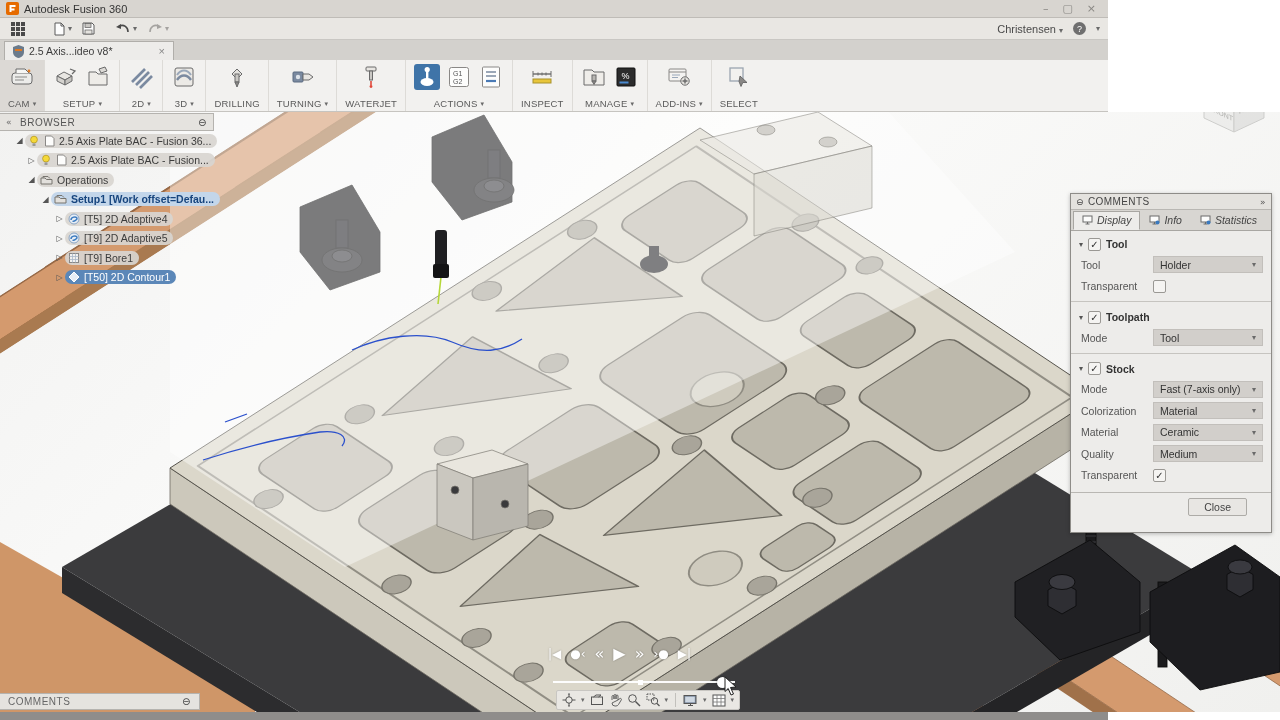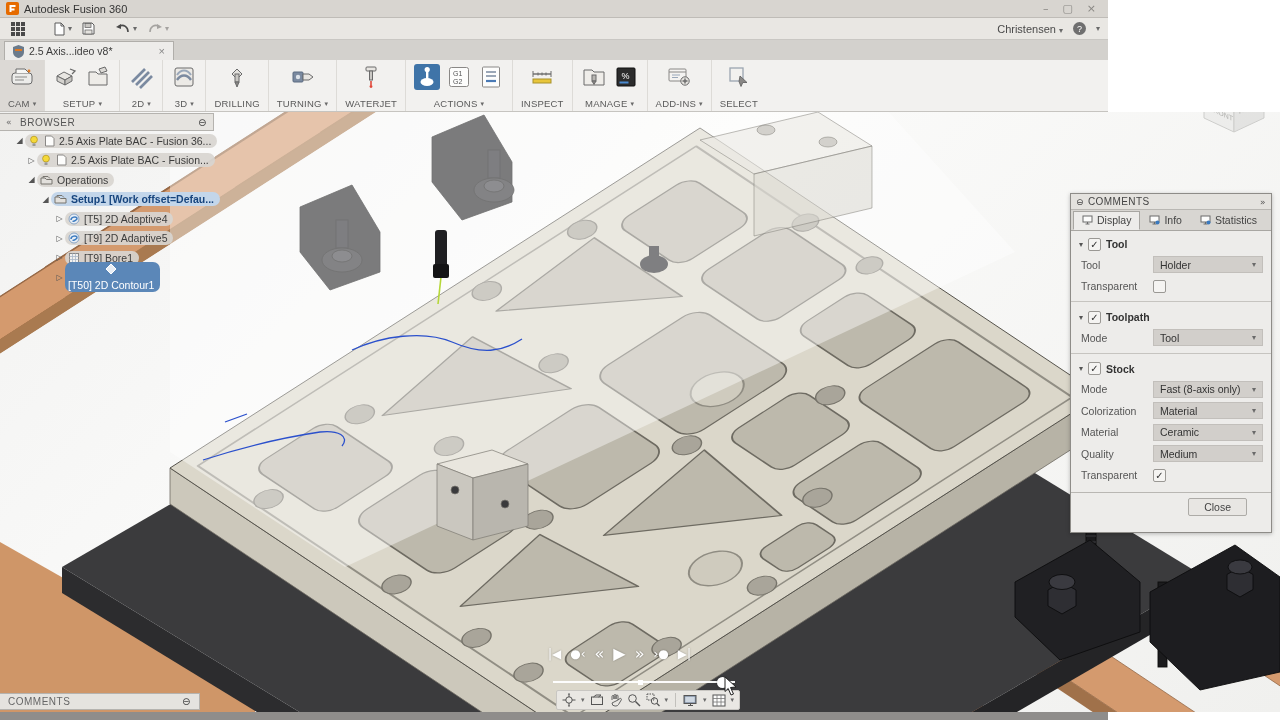--- a/index.html
+++ b/index.html
@@ -44,34 +44,34 @@
   .bheader { height:18px; background:#e5e3df; border:1px solid #b5b3af; border-left:none; display:flex; align-items:center; padding:0 6px; color:#555; font-size:10px; letter-spacing:.5px; }
   .bheader .hicon { font-family:"DejaVu Sans", sans-serif; font-size:9px; color:#666; }
   .bheader .title { margin-left:8px; }
   .bheader .right { margin-left:auto; font-family:"DejaVu Sans", sans-serif; font-size:10px; color:#444; }
   .trow { display:flex; align-items:center; height:19.5px; }
   .arr { width:11px; text-align:center; font-size:8px; color:#555; font-family:"DejaVu Sans", sans-serif; flex:none; }
   .chip { display:flex; align-items:center; gap:4px; background:rgba(216,213,208,.92); padding:1px 6px 1px 3px; border-radius:7px; white-space:nowrap; }
   .chip svg { flex:none; }
   .trow.sel-setup .chip { background:#c3d6ea;justify-content:center; }
   .trow.sel-setup .chip span { color:#17457e; font-weight:bold; }
-  .trow.sel-blue .chip { background:#5b87b8;flex-direction:column; }
+  .trow.sel-blue .chip { background:#5b87b8; }
   .trow.sel-blue .chip span { color:#fff; }
 
   
   .comments { position:absolute; left:0; top:581px; width:200px; height:17px; background:#e5e3df; border:1px solid #b5b3af; border-left:none; display:flex; align-items:center; padding:0 8px; font-size:10px; color:#666; letter-spacing:.5px; }
   .comments .right { margin-left:auto; font-family:"DejaVu Sans", sans-serif; color:#444; }
 
   
   .simpanel { position:absolute; left:1070px; top:81px; width:202px; height:340px; background:#edecea; border:1px solid #8e8c88; box-shadow:0 1px 4px rgba(0,0,0,.25); font-size:10.5px; color:#444; }
   .sheader { height:16px; background:#e4e2de; border-bottom:1px solid #b9b7b3; display:flex; align-items:center; padding:0 5px; font-size:10px; color:#444; letter-spacing:.4px; }
   .sheader .hicon { font-family:"DejaVu Sans", sans-serif; font-size:9px; margin-right:4px; }
   .sheader .right { margin-left:auto; font-family:"DejaVu Sans", sans-serif; font-size:9px; color:#555; }
   .stabs { display:flex; background:#d8d6d2; border-bottom:1px solid #a8a6a2; height:21px; align-items:flex-end; padding-left:2px; }
-  .stab { display:flex; align-items:center; gap:4px; padding:2px 8px 3px; font-size:10.5px; border:1px solid transparent; }
+  .stab { display:flex; align-items:center; gap:4px; padding:2px 8px 3px; font-size:10.5px; border:1px solid transparent;font-style:italic; }
   .stab.active { background:#edecea; border-color:#a8a6a2; border-bottom-color:#edecea; }
   .stab svg { flex:none; }
   .ssec { padding:3px 8px 2px; }
   .ssec-h { display:flex; align-items:center; gap:5px; height:20px; font-weight:bold; color:#333; font-size:10.5px; }
   .ssec-h .arr { width:auto; }
   .srow { display:flex; align-items:center; height:21.5px; padding-left:2px; }
   .srow .lbl { width:72px; flex:none; color:#555; }
   .sel { flex:1; height:17px; background:#d2cfcb; border:1px solid #c2bfbb; display:flex; align-items:center; padding:0 6px; color:#333; }
   .sel .qcaret { margin-left:auto; font-size:8px; }
   .cbx { width:13px; height:13px; background:#f5f4f2; border:1px solid #9a9894; border-radius:2px; display:flex; align-items:center; justify-content:center; font-size:10px; color:#333; font-family:"DejaVu Sans", sans-serif; }
@@ -692,21 +692,21 @@
 
       <div class="ssec">
         <div class="ssec-h">
           <span class="arr">▾</span>
           <span class="cbx">✓</span>
           <span>Stock</span>
         </div>
         <div class="srow">
           <span class="lbl">Mode</span>
           <span class="sel">
-              <span>Fast (8-axis only)</span>
+              <span>Fast (7-axis only)</span>
               <span class="qcaret">▾</span>
             </span>
         </div>
         <div class="srow">
           <span class="lbl">Colorization</span>
           <span class="sel">
               <span>Material</span>
               <span class="qcaret">▾</span>
             </span>
         </div>

